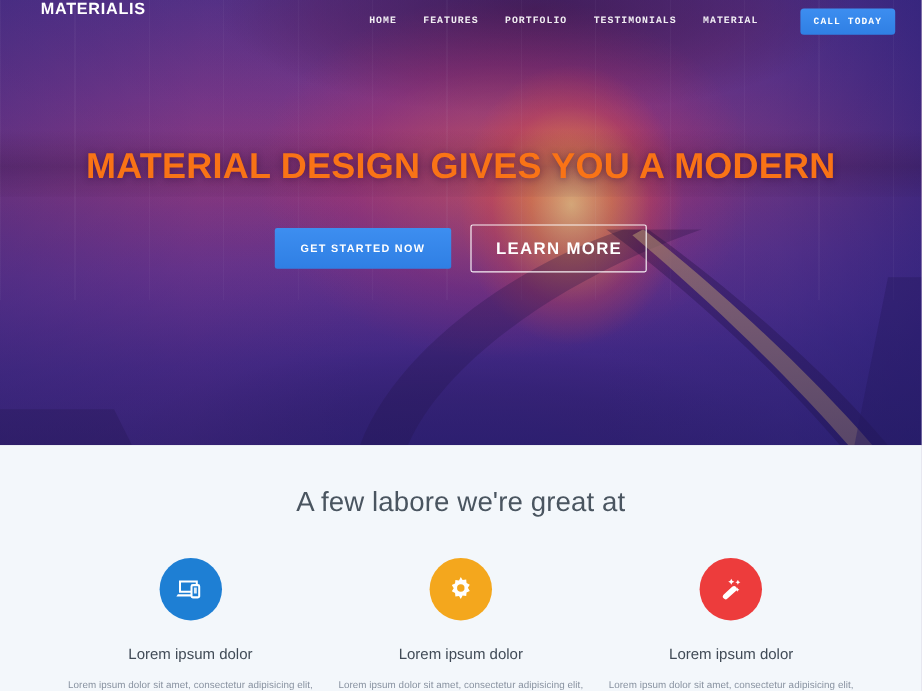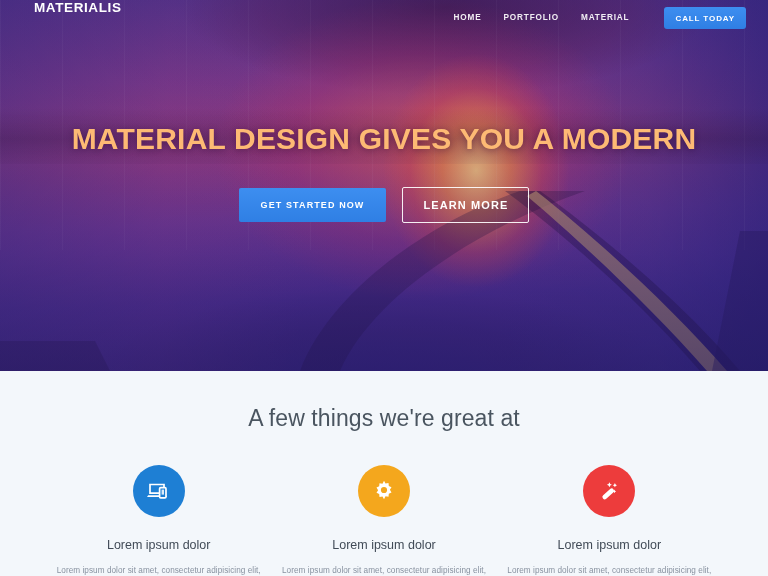--- a/index.html
+++ b/index.html
@@ -84,21 +84,21 @@
     padding: 0 22px 0 34px;
     z-index: 6;
   }
   .brand {
     color: #ffffff;
     font-size: 13.5px;
     font-weight: bold;
     letter-spacing: 0.6px;
   }
   .nav-spacer { flex: 1 1 auto; }
-  .nav-links { display: flex; align-items: center; gap: 0; }
+  .nav-links { display: flex; align-items: center; gap: 0; font-family: Liberation Mono, monospace; }
   .nav-link {
     color: rgba(255,255,255,0.92);
     font-size: 8.2px;
     font-weight: bold;
     letter-spacing: 0.85px;
     text-decoration: none;
     padding: 0 11px;
     line-height: 36px;
     white-space: nowrap;
     cursor: pointer;
@@ -119,21 +119,21 @@
   }
 
   
   .hero-content {
     position: absolute;
     left: 0; right: 0; top: 118px;
     text-align: center;
     z-index: 5;
   }
   .hero-title {
-    color: #fdba74;
+    color: #f97316;
     font-size: 30px;
     font-weight: bold;
     line-height: 1.42;
     letter-spacing: 0.2px;
     text-shadow: 0 1px 6px rgba(40,10,50,0.42);
   }
   .hero-title .line { display: block; }
   .hero-buttons {
     margin-top: 26px;
     display: flex;
@@ -151,21 +151,21 @@
     letter-spacing: 1.1px;
     padding: 12px 22px;
     cursor: pointer;
     font-family: inherit;
   }
   .btn-ghost {
     background: transparent;
     color: #ffffff;
     border: 1.5px solid rgba(255,255,255,0.92);
     border-radius: 2px;
-    font-size: 11px;
+    font-size: 14px;
     font-weight: bold;
     letter-spacing: 1.1px;
     padding: 11px 20px;
     cursor: pointer;
     font-family: inherit;
   }
 
   
   .features {
     position: absolute;
@@ -231,39 +231,41 @@
         <path d="M740,40 L768,40 L768,180 L712,180 Z" fill="rgba(30,22,85,0.45)"></path>
       </svg>
     </div>
     <div class="hero-overlay"></div>
 
     <nav class="navbar">
       <div class="brand">MATERIALIS</div>
       <div class="nav-spacer"></div>
       <div class="nav-links">
         <a class="nav-link" href="#">HOME</a>
+        <a class="nav-link" href="#">FEATURES</a>
         <a class="nav-link" href="#">PORTFOLIO</a>
+        <a class="nav-link" href="#">TESTIMONIALS</a>
         <a class="nav-link" href="#">MATERIAL</a>
         <button class="nav-cta">CALL TODAY</button>
       </div>
     </nav>
 
     <div class="hero-content">
       <h1 class="hero-title">
         <span class="line">MATERIAL DESIGN GIVES YOU A MODERN</span>
       </h1>
       <div class="hero-buttons">
         <button class="btn-primary">GET STARTED NOW</button>
         <button class="btn-ghost">LEARN MORE</button>
       </div>
     </div>
   </section>
 
   <section class="features">
-    <h2 class="section-title">A few things we're great at</h2>
+    <h2 class="section-title">A few labore we're great at</h2>
 
     <div class="cards">
 
       <div class="card">
         <div class="icon-circle" style="background:#1e7fd4">
           <svg width="26" height="26" viewBox="0 0 26 26" aria-hidden="true">
             <path d="M4 6.5h14v8.6H4z" fill="none" stroke="#ffffff" stroke-width="1.7"></path>
             <path d="M2.2 17.2h17.6l1.2 1.9H1z" fill="#ffffff"></path>
             <rect x="13.6" y="9.6" width="6.4" height="10.2" rx="1.1" fill="#1e7fd4" stroke="#ffffff" stroke-width="1.7"></rect>
             <rect x="15.6" y="11.6" width="2.4" height="5" fill="#ffffff" opacity="0.85"></rect>

